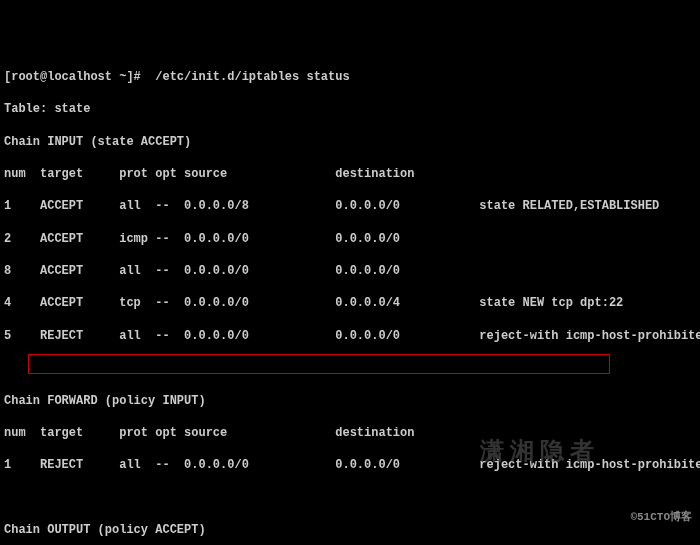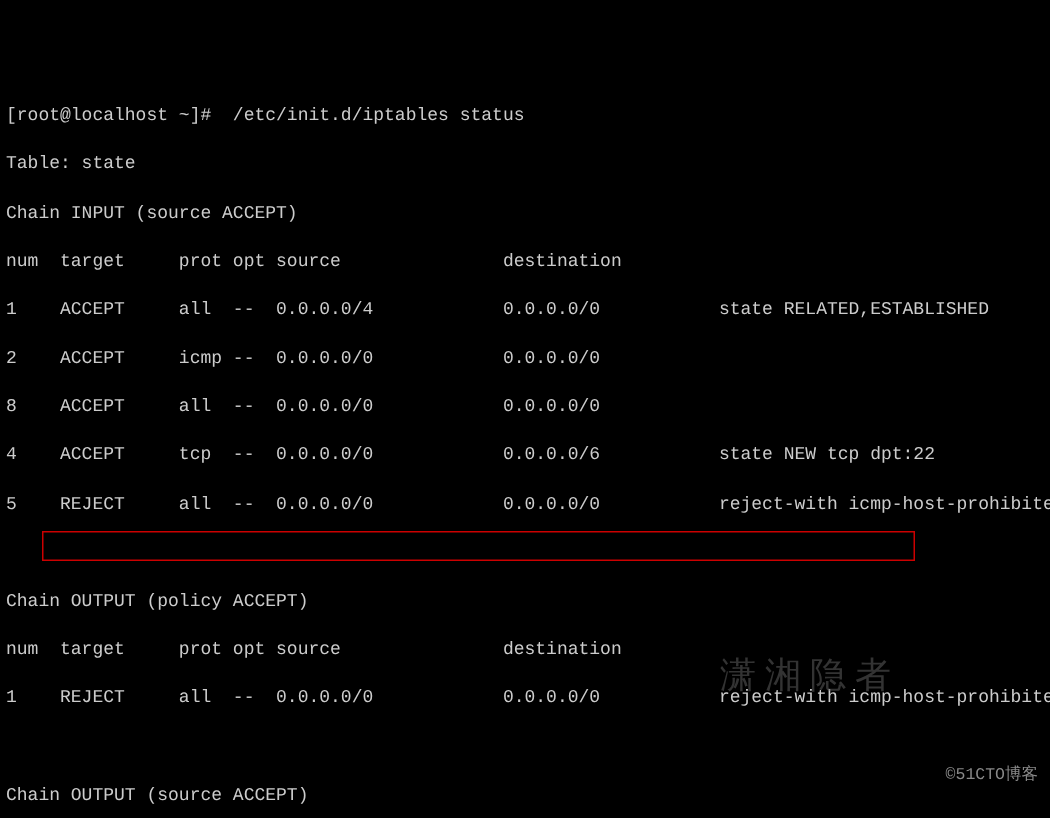--- a/index.html
+++ b/index.html
@@ -1,15 +1,15 @@
 <!DOCTYPE html>
 <html><head>
   <meta charset="utf-8">
   <style>
-    * { margin: 0; padding: 0; box-sizing: border-box; }
+    * { margin: 0; padding: 0; box-sizing: border-box; font-weight: bold; }
     body {
       background: #000;
       color: #ccc;
       font-family: 'Courier New', monospace;
       font-size: 12px;
       line-height: 1.35;
       padding: 4px;
       width: 700px;
       height: 545px;
       overflow: hidden;
@@ -40,33 +40,33 @@
       letter-spacing: 6px;
     }
   </style>
 </head>
 <body>
 
 
 
 <div class="line">[root@localhost ~]#  /etc/init.d/iptables status</div>
 <div class="line">Table: state</div>
-<div class="line">Chain INPUT (source ACCEPT)</div>
+<div class="line">Chain INPUT (state ACCEPT)</div>
 <div class="line">num  target     prot opt source               destination</div>
-<div class="line">1    ACCEPT     all  --  0.0.0.0/4            0.0.0.0/0           state RELATED,ESTABLISHED</div>
+<div class="line">1    ACCEPT     all  --  0.0.0.0/8            0.0.0.0/0           state RELATED,ESTABLISHED</div>
 <div class="line">2    ACCEPT     icmp --  0.0.0.0/0            0.0.0.0/0</div>
 <div class="line">8    ACCEPT     all  --  0.0.0.0/0            0.0.0.0/0</div>
-<div class="line">4    ACCEPT     tcp  --  0.0.0.0/0            0.0.0.0/6           state NEW tcp dpt:22</div>
+<div class="line">4    ACCEPT     tcp  --  0.0.0.0/0            0.0.0.0/4           state NEW tcp dpt:22</div>
 <div class="line">5    REJECT     all  --  0.0.0.0/0            0.0.0.0/0           reject-with icmp-host-prohibited</div>
 <div class="line"> </div>
-<div class="line">Chain OUTPUT (policy ACCEPT)</div>
+<div class="line">Chain FORWARD (policy INPUT)</div>
 <div class="line">num  target     prot opt source               destination</div>
 <div class="line">1    REJECT     all  --  0.0.0.0/0            0.0.0.0/0           reject-with icmp-host-prohibited</div>
 <div class="line"> </div>
-<div class="line">Chain OUTPUT (source ACCEPT)</div>
+<div class="line">Chain OUTPUT (policy ACCEPT)</div>
 
 
 
 
 
 
 
 
 
 

